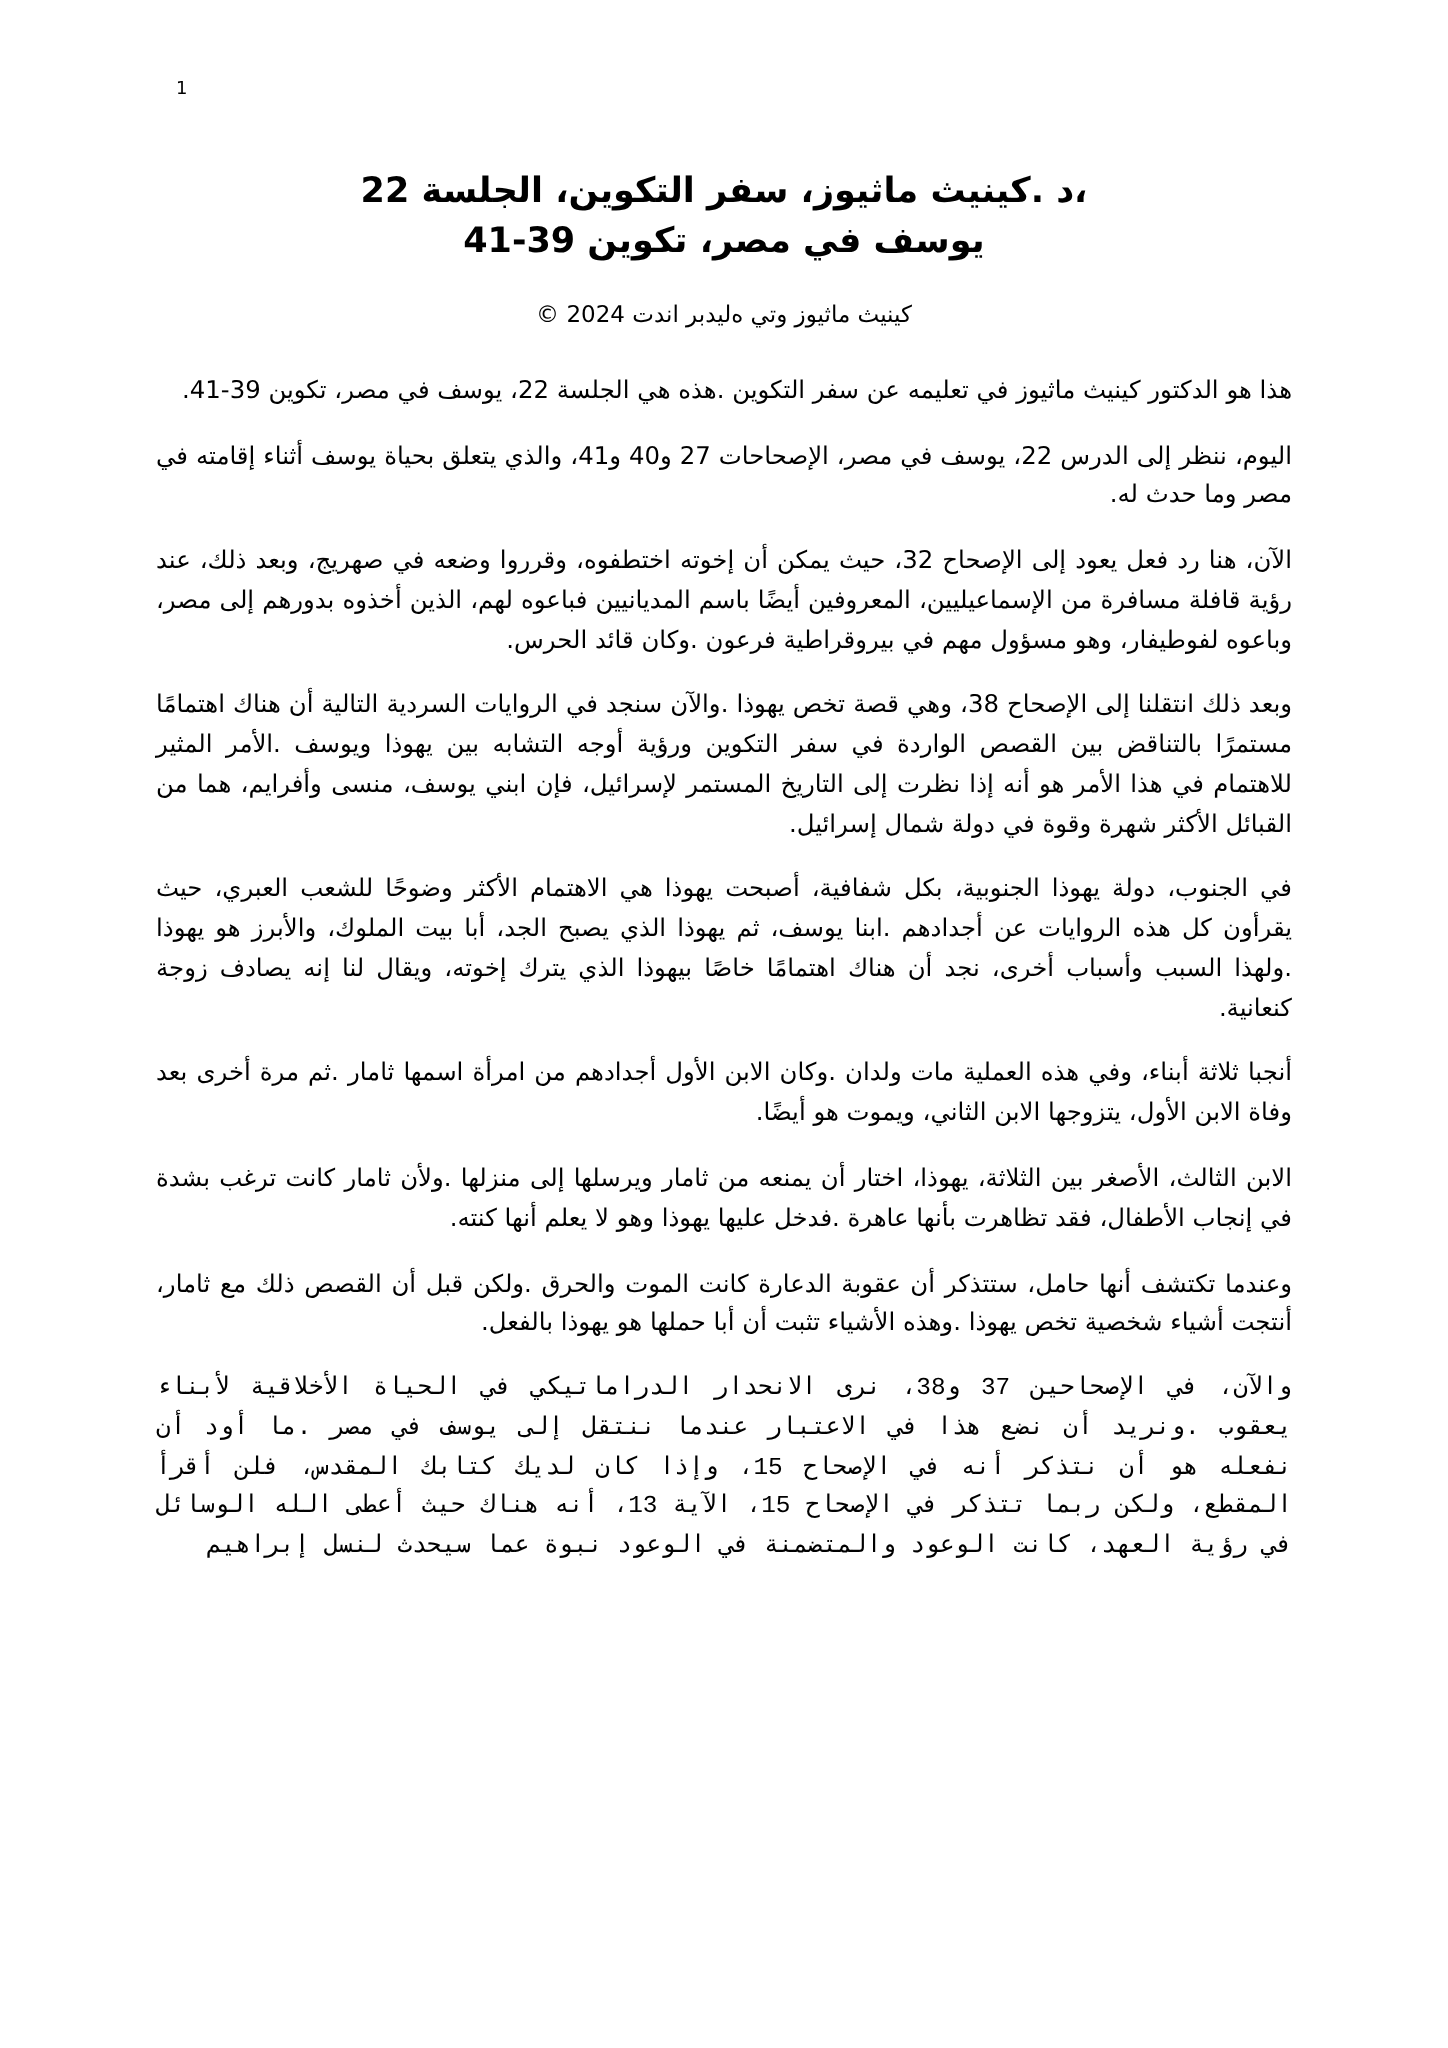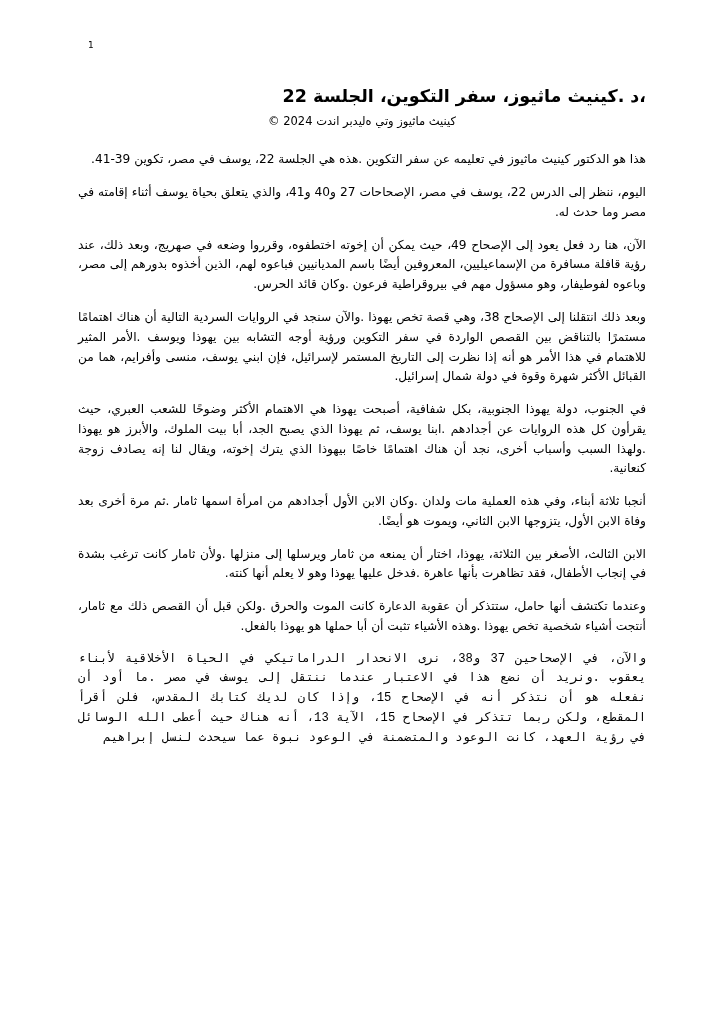--- a/index.html
+++ b/index.html
@@ -33,26 +33,26 @@
   }
   .title-block {
     text-align: center;
     margin-top: 48px;
   }
   .title-line {
     font-size: 17.5px;
     font-weight: bold;
     line-height: 1.45;
     direction: rtl;
-    text-align: right;
+    text-align: center;
   }
   .copyright {
     text-align: center;
     font-size: 11.5px;
-    margin-top: 5px;
+    margin-top: 15px;
     direction: rtl;
   }
   .body-text {
     margin-top: 22px;
   }
   p.para {
     direction: rtl;
     text-align: justify;
     text-justify: inter-word;
     font-size: 12.2px;
@@ -66,27 +66,28 @@
 </style>
 </head>
 <body>
 
 <div class="page">
 
   <div class="page-number">1</div>
 
   <div class="title-block">
     <div class="title-line">،د .كينيث ماثيوز، سفر التكوين، الجلسة 22</div>
+    <div class="title-line">يوسف في مصر، تكوين 39-41</div>
     <div class="copyright">كينيث ماثيوز وتي ەليدبر اندت 2024 ©</div>
   </div>
 
   <div class="body-text">
     <p class="para">هذا هو الدكتور كينيث ماثيوز في تعليمه عن سفر التكوين .هذه هي الجلسة 22، يوسف في مصر، تكوين 39-41.</p>
     <p class="para">اليوم، ننظر إلى الدرس 22، يوسف في مصر، الإصحاحات 27 و40 و41، والذي يتعلق بحياة يوسف أثناء إقامته في مصر وما حدث له.</p>
-    <p class="para">الآن، هنا رد فعل يعود إلى الإصحاح 49، حيث يمكن أن إخوته اختطفوه، وقرروا وضعه في صهريج، وبعد ذلك، عند رؤية قافلة مسافرة من الإسماعيليين، المعروفين أيضًا باسم المديانيين فباعوه لهم، الذين أخذوه بدورهم إلى مصر، وباعوه لفوطيفار، وهو مسؤول مهم في بيروقراطية فرعون .وكان قائد الحرس.</p>
+    <p class="para">الآن، هنا رد فعل يعود إلى الإصحاح 32، حيث يمكن أن إخوته اختطفوه، وقرروا وضعه في صهريج، وبعد ذلك، عند رؤية قافلة مسافرة من الإسماعيليين، المعروفين أيضًا باسم المديانيين فباعوه لهم، الذين أخذوه بدورهم إلى مصر، وباعوه لفوطيفار، وهو مسؤول مهم في بيروقراطية فرعون .وكان قائد الحرس.</p>
     <p class="para">وبعد ذلك انتقلنا إلى الإصحاح 38، وهي قصة تخص يهوذا .والآن سنجد في الروايات السردية التالية أن هناك اهتمامًا مستمرًا بالتناقض بين القصص الواردة في سفر التكوين ورؤية أوجه التشابه بين يهوذا ويوسف .الأمر المثير للاهتمام في هذا الأمر هو أنه إذا نظرت إلى التاريخ المستمر لإسرائيل، فإن ابني يوسف، منسى وأفرايم، هما من القبائل الأكثر شهرة وقوة في دولة شمال إسرائيل.</p>
     <p class="para">في الجنوب، دولة يهوذا الجنوبية، بكل شفافية، أصبحت يهوذا هي الاهتمام الأكثر وضوحًا للشعب العبري، حيث يقرأون كل هذه الروايات عن أجدادهم .ابنا يوسف، ثم يهوذا الذي يصبح الجد، أبا بيت الملوك، والأبرز هو يهوذا .ولهذا السبب وأسباب أخرى، نجد أن هناك اهتمامًا خاصًا بيهوذا الذي يترك إخوته، ويقال لنا إنه يصادف زوجة كنعانية.</p>
     <p class="para">أنجبا ثلاثة أبناء، وفي هذه العملية مات ولدان .وكان الابن الأول أجدادهم من امرأة اسمها ثامار .ثم مرة أخرى بعد وفاة الابن الأول، يتزوجها الابن الثاني، ويموت هو أيضًا.</p>
     <p class="para">الابن الثالث، الأصغر بين الثلاثة، يهوذا، اختار أن يمنعه من ثامار ويرسلها إلى منزلها .ولأن ثامار كانت ترغب بشدة في إنجاب الأطفال، فقد تظاهرت بأنها عاهرة .فدخل عليها يهوذا وهو لا يعلم أنها كنته.</p>
     <p class="para">وعندما تكتشف أنها حامل، ستتذكر أن عقوبة الدعارة كانت الموت والحرق .ولكن قبل أن القصص ذلك مع ثامار، أنتجت أشياء شخصية تخص يهوذا .وهذه الأشياء تثبت أن أبا حملها هو يهوذا بالفعل.</p>
     <p class="para">والآن، في الإصحاحين 37 و38، نرى الانحدار الدراماتيكي في الحياة الأخلاقية لأبناء يعقوب .ونريد أن نضع هذا في الاعتبار عندما ننتقل إلى يوسف في مصر .ما أود أن نفعله هو أن نتذكر أنه في الإصحاح 15، وإذا كان لديك كتابك المقدس، فلن أقرأ المقطع، ولكن ربما تتذكر في الإصحاح 15، الآية 13، أنه هناك حيث أعطى الله الوسائل في رؤية العهد، كانت الوعود والمتضمنة في الوعود نبوة عما سيحدث لنسل إبراهيم</p>
   </div>
 
 </div>
 

